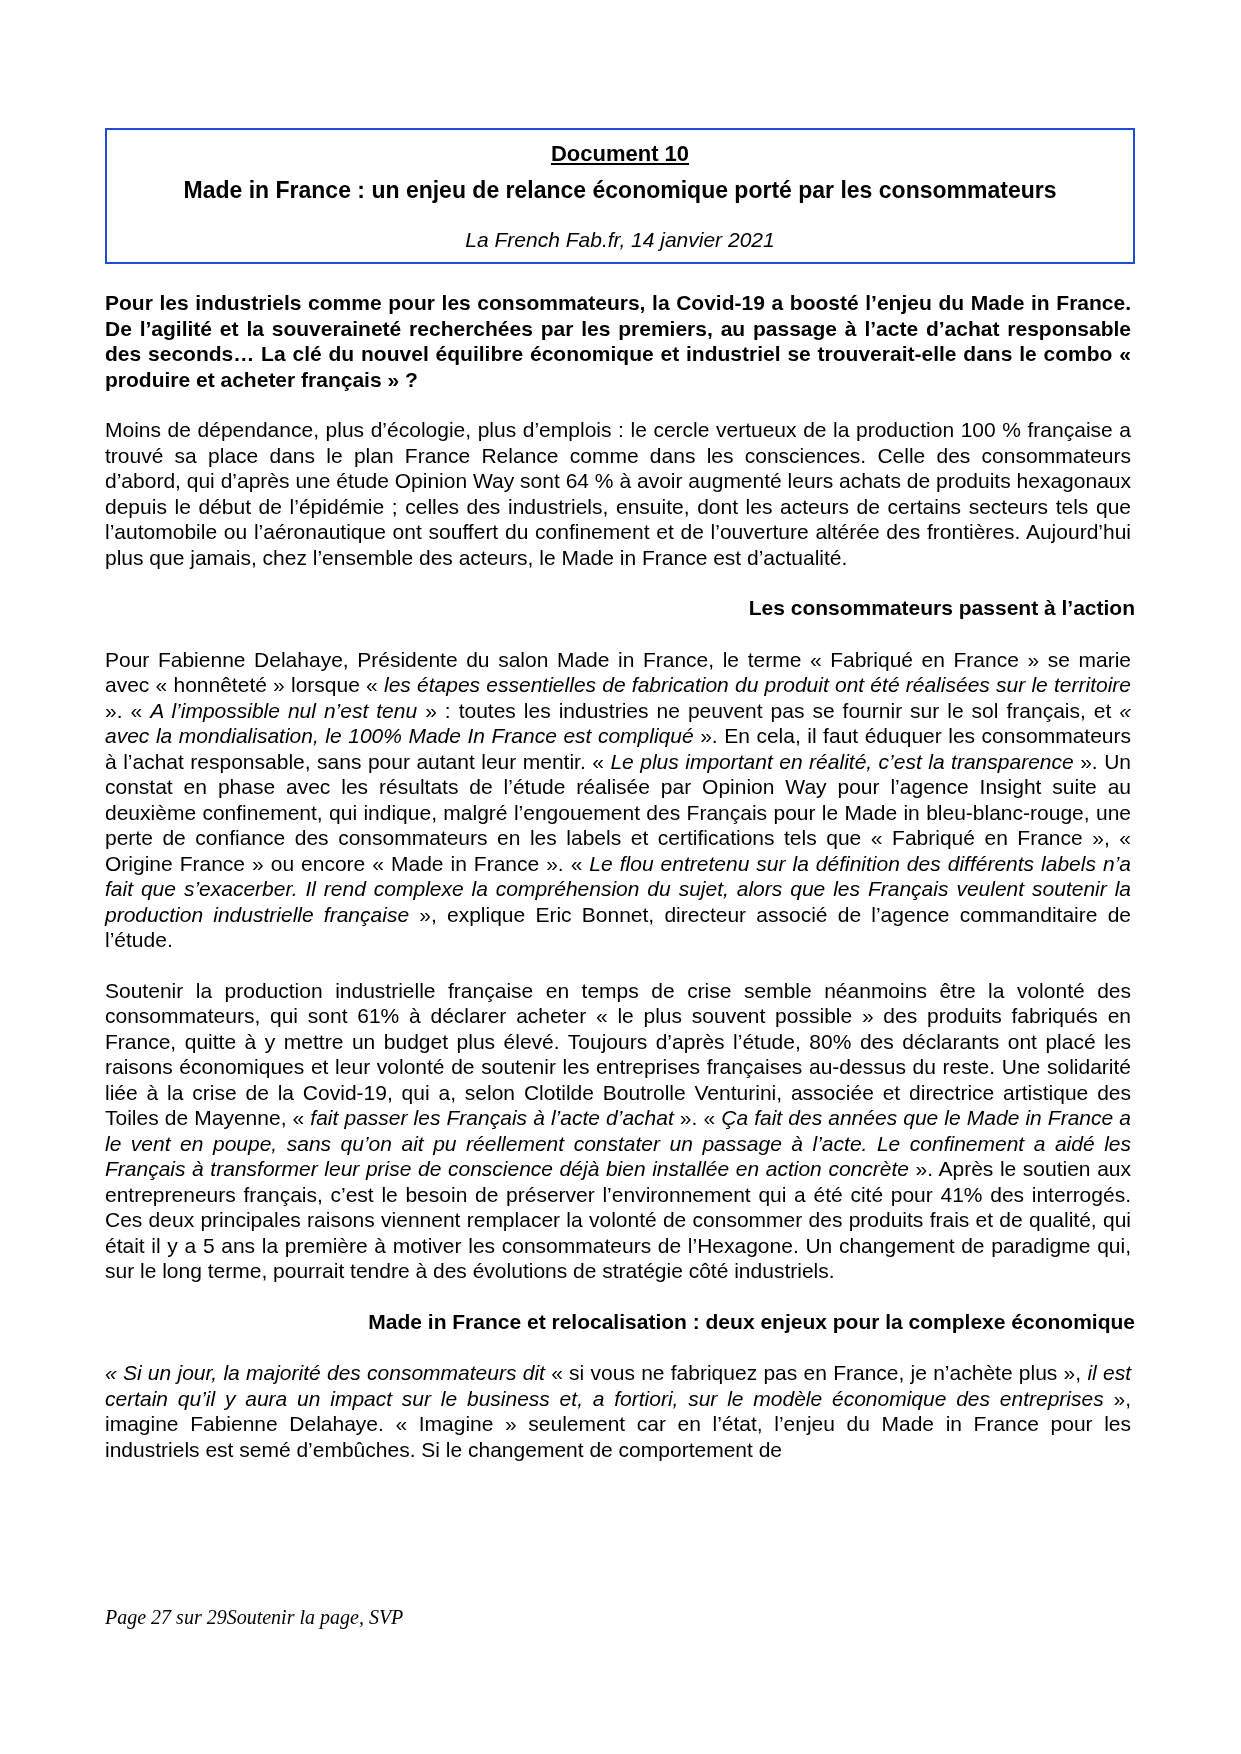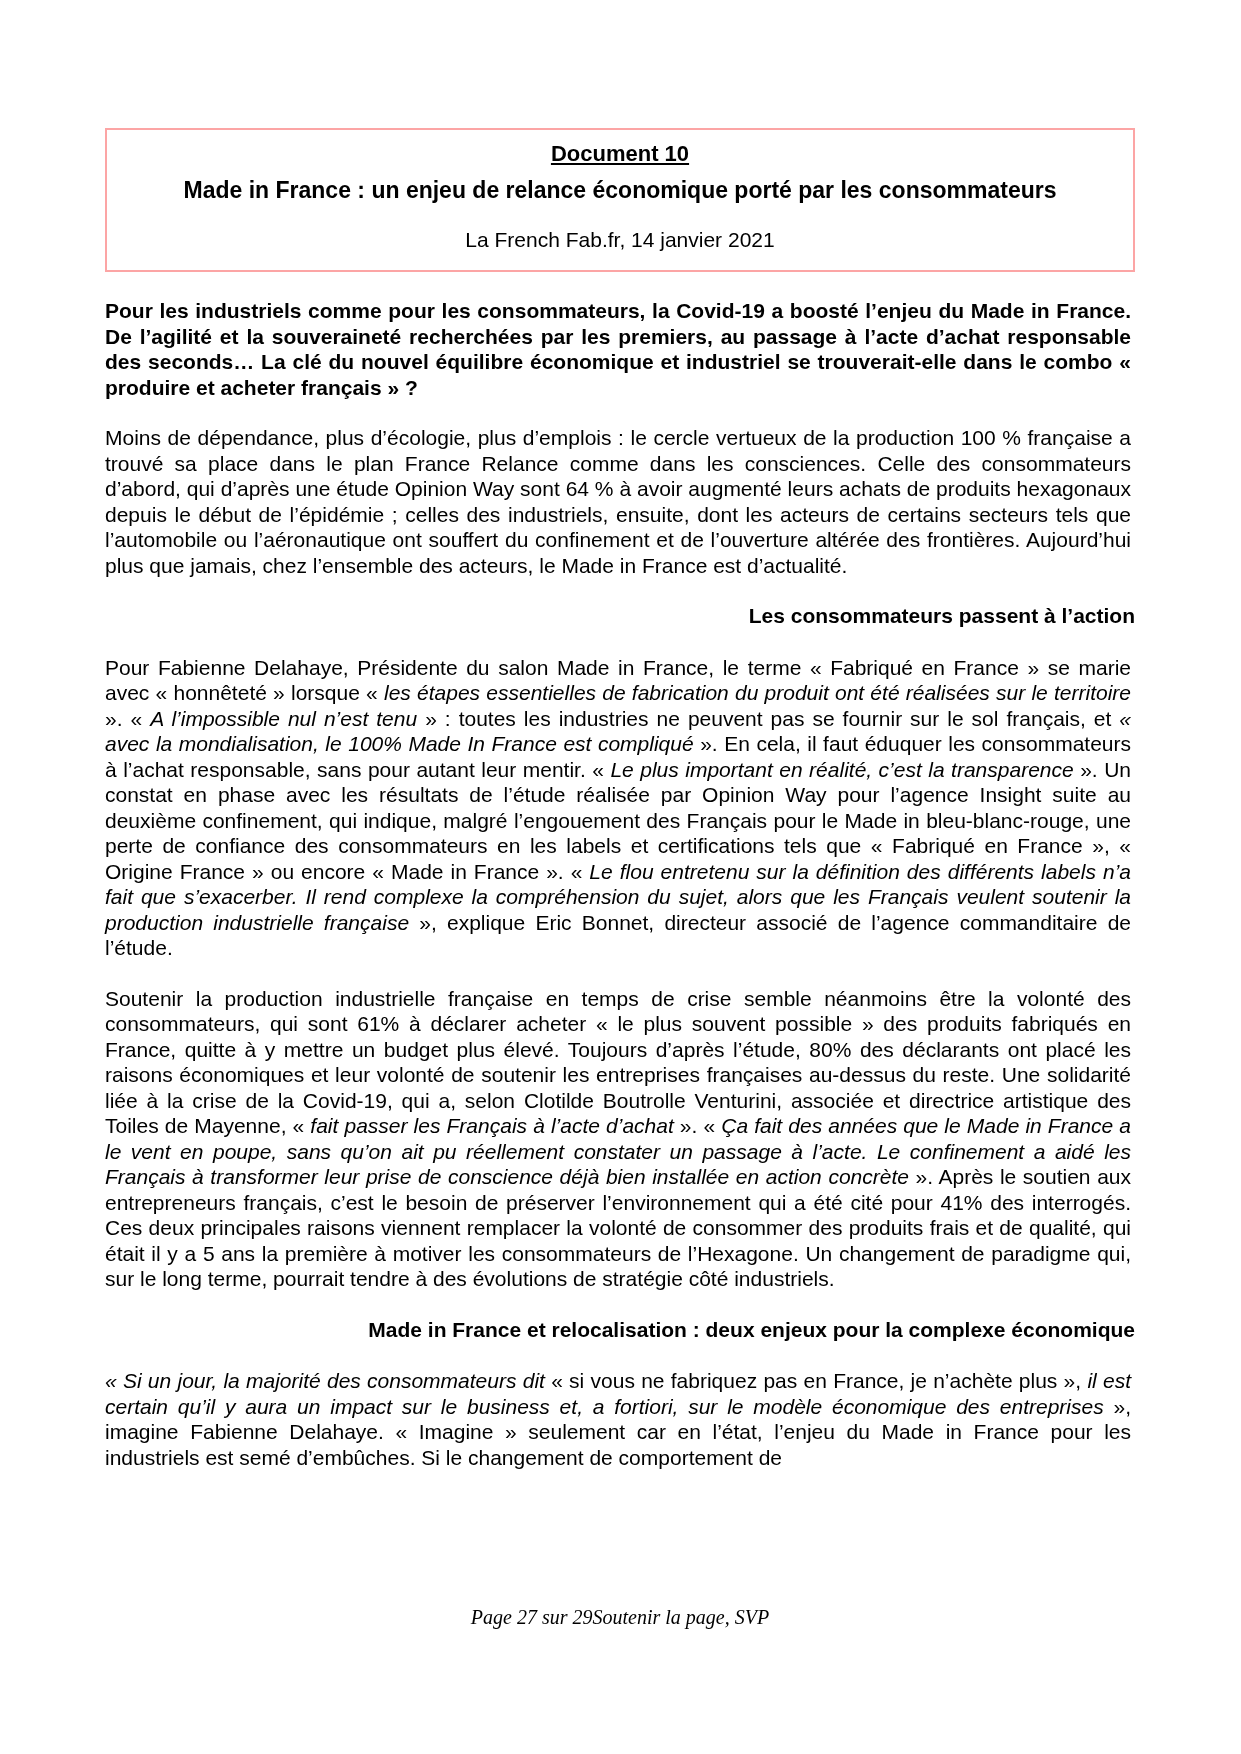--- a/index.html
+++ b/index.html
@@ -16,39 +16,40 @@
     font-family: "Liberation Sans", sans-serif;
     overflow: hidden;
   }
   .content {
     position: absolute;
     left: 105px;
     top: 128px;
     width: 1030px;
   }
   .header-box {
-    border: 2px solid #fca5a5;
+    border: 2px solid #1d4ed8;
     text-align: center;
     padding: 9px 10px 10px 10px;
     margin-bottom: 26px;
   }
   .doc-label {
     font-size: 22px;
     font-weight: bold;
     text-decoration: underline;
     margin: 2px 0 10px 0;
   }
   .doc-title {
     font-size: 23px;
     font-weight: bold;
     margin: 0 0 24px 0;
   }
   .doc-source {
     font-size: 21px;
-    margin: 8px;
+    font-style: italic;
+    margin: 0;
     text-align: center;
   }
   p.body-par {
     font-size: 21px;
     line-height: 25.5px;
     text-align: justify;
     margin: 0 4px 25px 0;
   }
   p.lead {
     font-weight: bold;
@@ -60,21 +61,21 @@
     text-align: right;
     margin: 0 0 26px 0;
   }
   .it { font-style: italic; }
   .footer {
     position: absolute;
     left: 105px;
     width: 1030px;
     top: 1606px;
     display: flex;
-    justify-content: center;
+    justify-content: flex-start;
     font-family: "Liberation Serif", serif;
     font-style: italic;
     font-size: 20px;
   }
 </style>
 </head>
 <body>
 
 <div class="page">
   <div class="content">

